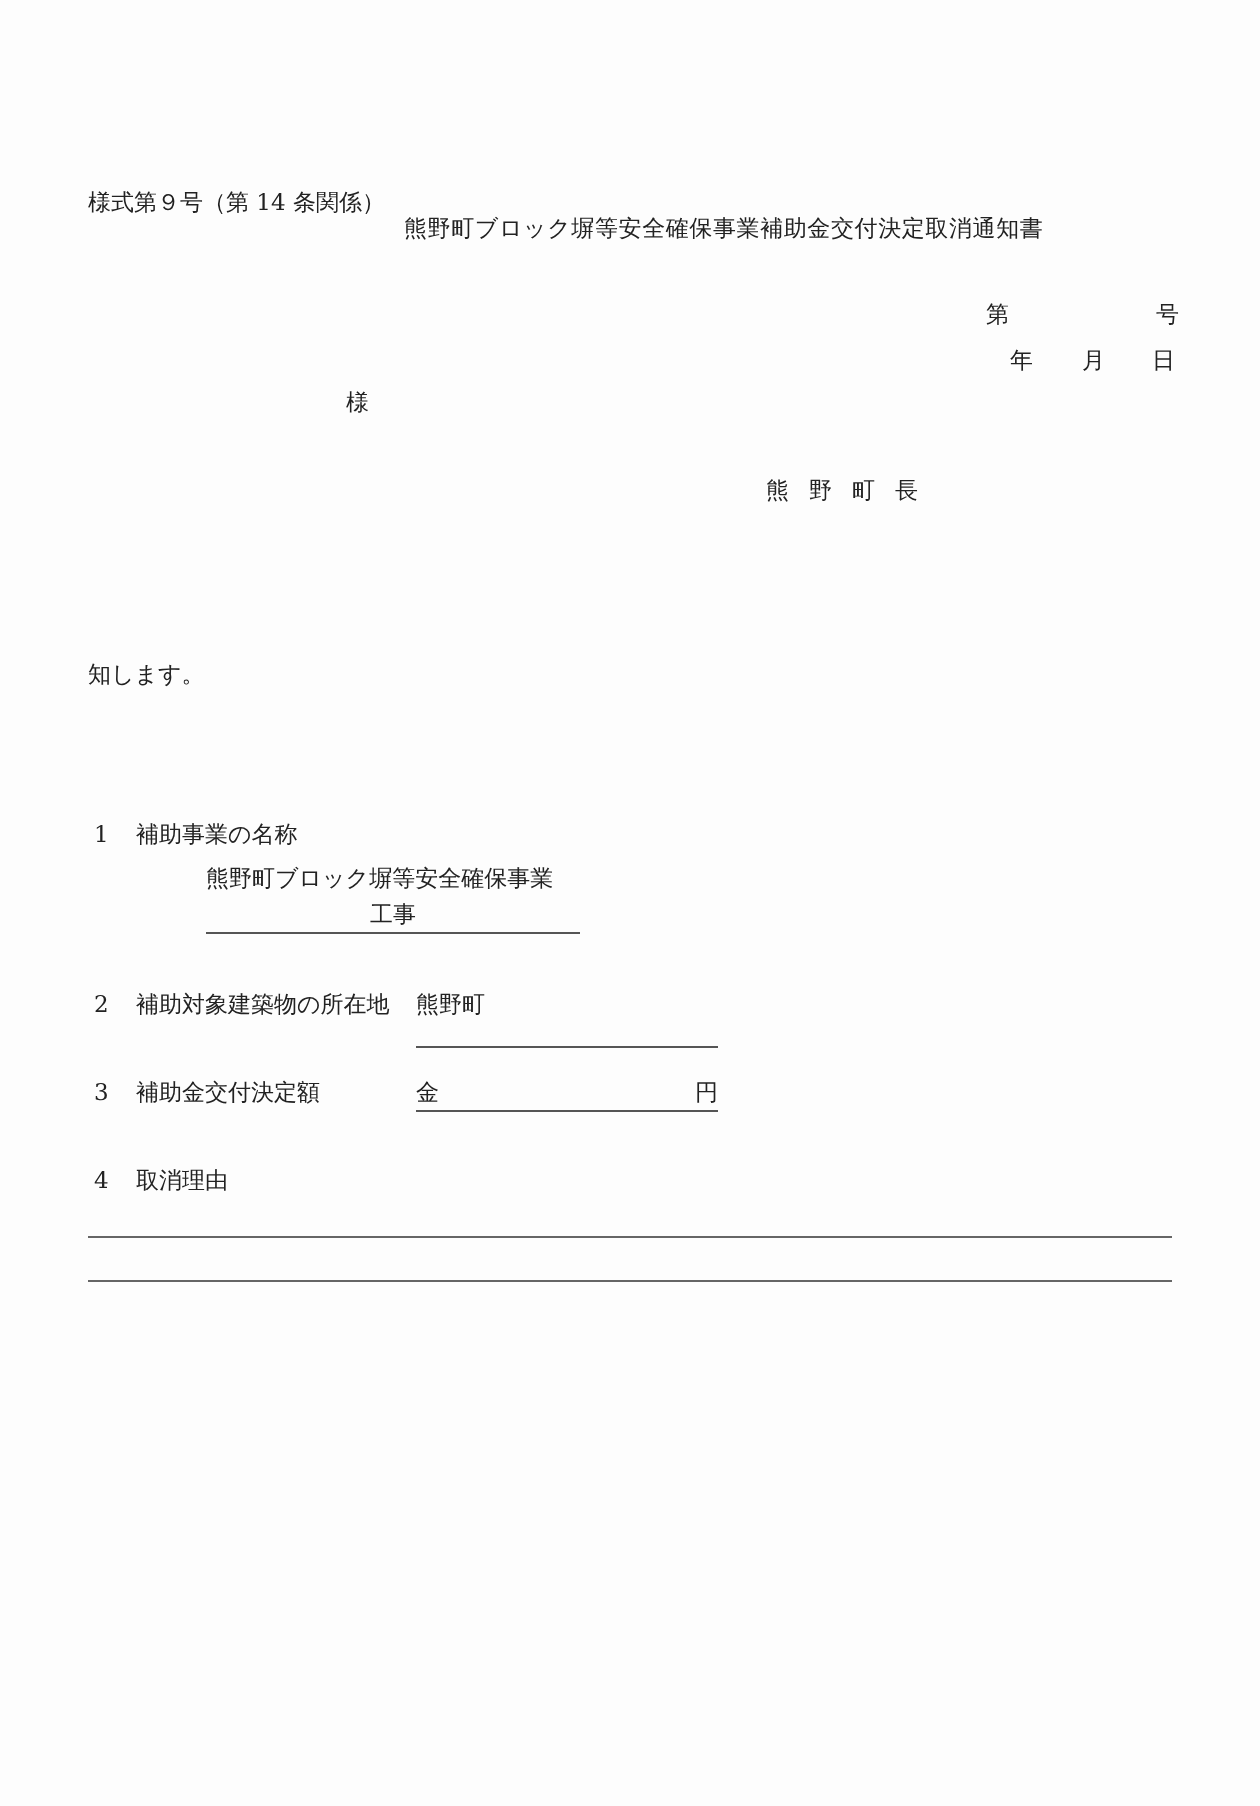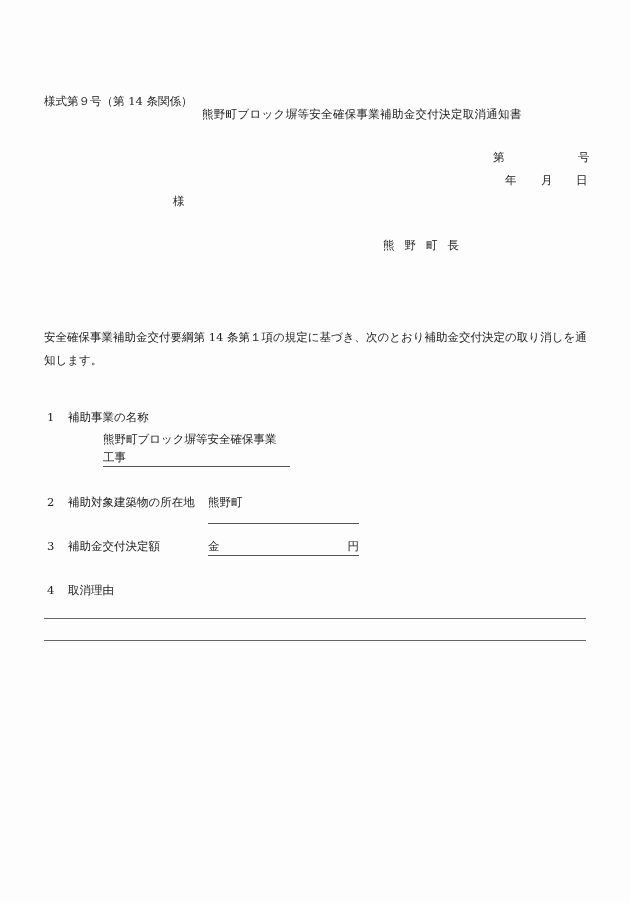--- a/index.html
+++ b/index.html
@@ -65,28 +65,27 @@
 
   <div class="abs date-y">年</div>
   <div class="abs date-m">月</div>
   <div class="abs date-d">日</div>
 
   <div class="abs addressee-sama">様</div>
 
   <div class="abs issuer">熊野町長</div>
 
   <div class="body-para">
-    <span class="line">安全確保事業補助金交付要綱第 14 条第１項の規定に基づき、次のとおり補助金交付決定の取り消しを通</span>
     <span class="line">知します。</span>
   </div>
 
   <div class="item-num" style="left:47px; top:412px;">1</div>
   <div class="item-label" style="left:68px; top:412px;">補助事業の名称</div>
   <div class="item-label" style="left:103px; top:434px;">熊野町ブロック塀等安全確保事業</div>
-  <div class="underline-field" style="left:103px; top:452px; width:187px; text-align:left; padding-bottom:2px;"><span>工事</span></div>
+  <div class="underline-field" style="left:103px; top:452px; width:187px; text-align:center; padding-bottom:2px;"><span>工事</span></div>
 
   <div class="item-num" style="left:47px; top:497px;">2</div>
   <div class="item-label" style="left:68px; top:497px;">補助対象建築物の所在地</div>
   <div class="underline-field" style="left:208px; top:497px; width:151px; padding-bottom:14px;"><span>熊野町</span></div>
 
   <div class="item-num" style="left:47px; top:541px;">3</div>
   <div class="item-label" style="left:68px; top:541px;">補助金交付決定額</div>
   <div class="underline-field" style="left:208px; top:541px; width:151px; padding-bottom:2px; display:flex; justify-content:space-between;">
       <span>金</span>
       <span>円</span>

